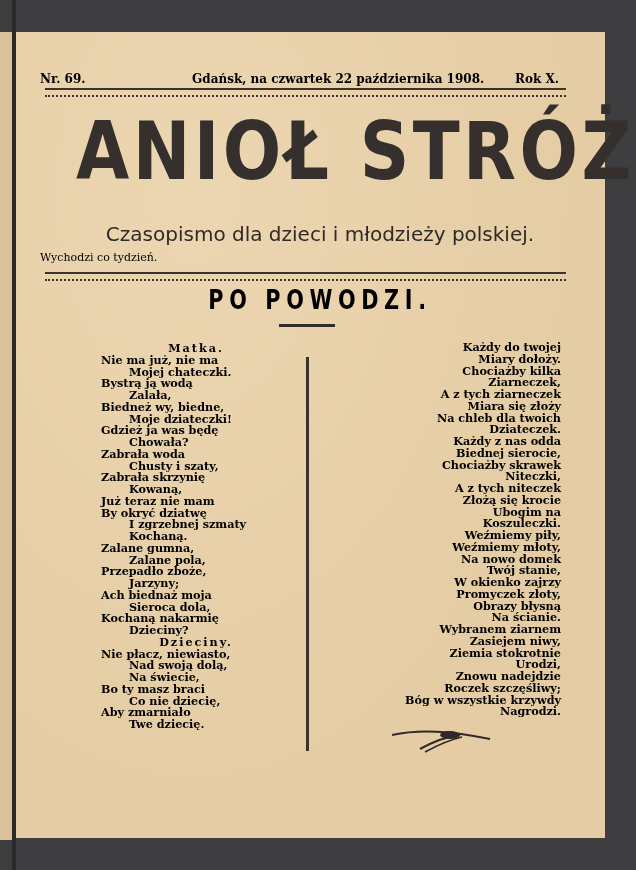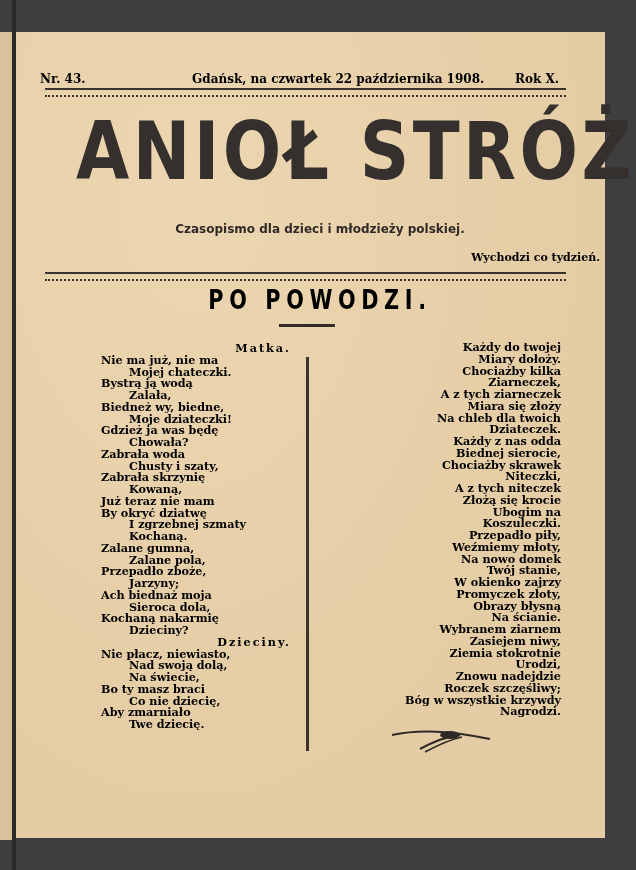--- a/index.html
+++ b/index.html
@@ -7,41 +7,41 @@
   .prev-page { position:absolute; left:0; top:32px; width:13px; height:808px; background:#dcc29c; }
   .gutter { position:absolute; left:12px; top:0; width:4px; height:870px; background:#2a2a2a; }
   .page { position:absolute; left:16px; top:32px; width:589px; height:806px; background:#e6cea6;
           background-image: radial-gradient(ellipse at 30% 20%, rgba(240,220,185,0.6), rgba(220,195,155,0.2) 70%); color:#2b2521; }
   .masthead { position:absolute; left:40px; top:72px; width:527px; height:16px; font-size:12px; font-weight:bold; }
   .masthead .nr { position:absolute; left:0; top:0; }
   .masthead .place { position:absolute; left:152px; top:0; }
   .masthead .rok { position:absolute; right:8px; top:0; }
   .rule-wavy { position:absolute; height:5px; border-top:2px solid #3a322c; border-bottom:2px dotted #3a322c; }
   .title { position:absolute; left:76px; top:104px; width:460px; text-align:center; font-family:"DejaVu Sans", sans-serif; font-weight:bold; font-size:80px; line-height:96px; letter-spacing:4px; color:#35302d; transform:scaleX(0.86) scaleY(1.0); transform-origin:left top; white-space:nowrap; }
-  .subtitle { position:absolute; left:40px; top:222px; width:560px; text-align:center; font-family:"DejaVu Sans", sans-serif; font-weight:bold; font-size:12px; color:#2f2a27; }
-  .weekly { position:absolute; left:40px; top:251px; width:560px; text-align:right; font-size:11px; font-weight:bold; }
+  .subtitle { position:absolute; left:40px; top:222px; width:560px; text-align:center; font-family:"DejaVu Sans", sans-serif; font-weight:normal; font-size:20px; color:#2f2a27; }
+  .weekly { position:absolute; left:40px; top:251px; width:560px; text-align:left; font-size:11px; font-weight:normal; }
   .poem-title { position:absolute; left:40px; top:285px; width:560px; text-align:center; font-family:"DejaVu Sans", sans-serif; font-weight:bold; font-size:26px; letter-spacing:7px; transform:scaleX(0.8); transform-origin:center top; }
   .title-bar { position:absolute; left:279px; top:324px; width:56px; height:3px; background:#332c28; }
   .col { position:absolute; font-size:11.2px; font-weight:bold; line-height:11.75px; }
   .col .line { white-space:nowrap; height:11.75px; }
   .col .indent { padding-left:28px; }
-  .col .head { letter-spacing:2px; text-align:right; }
+  .col .head { letter-spacing:2px; text-align:center; }
   .divider { position:absolute; left:306px; top:357px; width:3px; height:394px; background:#3a332e; }
   .flourish { position:absolute; left:390px; top:727px; }
 </style>
 </head>
 <body>
 
 <div class="prev-page"></div>
 <div class="gutter"></div>
 
 <div class="page"></div>
 
 <div class="masthead">
-  <span class="nr">Nr. 43.</span>
+  <span class="nr">Nr. 69.</span>
   <span class="place">Gdańsk, na czwartek 22 października 1908.</span>
   <span class="rok">Rok X.</span>
 </div>
 <div class="rule-wavy" style="left:45px; top:88px; width:521px;"></div>
 
 <div class="title">ANIOŁ STRÓŻ.</div>
 <div class="subtitle">Czasopismo dla dzieci i młodzieży polskiej.</div>
 <div class="weekly">Wychodzi co tydzień.</div>
 <div class="rule-wavy" style="left:45px; top:272px; width:521px;"></div>
 
@@ -94,21 +94,21 @@
     <div class="line">Na chleb dla twoich</div>
     <div class="line indent">Dziateczek.</div>
     <div class="line">Każdy z nas odda</div>
     <div class="line indent">Biednej sierocie,</div>
     <div class="line">Chociażby skrawek</div>
     <div class="line indent">Niteczki,</div>
     <div class="line">A z tych niteczek</div>
     <div class="line indent">Złożą się krocie</div>
     <div class="line">Ubogim na</div>
     <div class="line indent">Koszuleczki.</div>
-    <div class="line">Przepadło piły,</div>
+    <div class="line">Weźmiemy piły,</div>
     <div class="line indent">Weźmiemy młoty,</div>
     <div class="line">Na nowo domek</div>
     <div class="line indent">Twój stanie,</div>
     <div class="line">W okienko zajrzy</div>
     <div class="line indent">Promyczek złoty,</div>
     <div class="line">Obrazy błysną</div>
     <div class="line indent">Na ścianie.</div>
     <div class="line">Wybranem ziarnem</div>
     <div class="line indent">Zasiejem niwy,</div>
     <div class="line">Ziemia stokrotnie</div>

